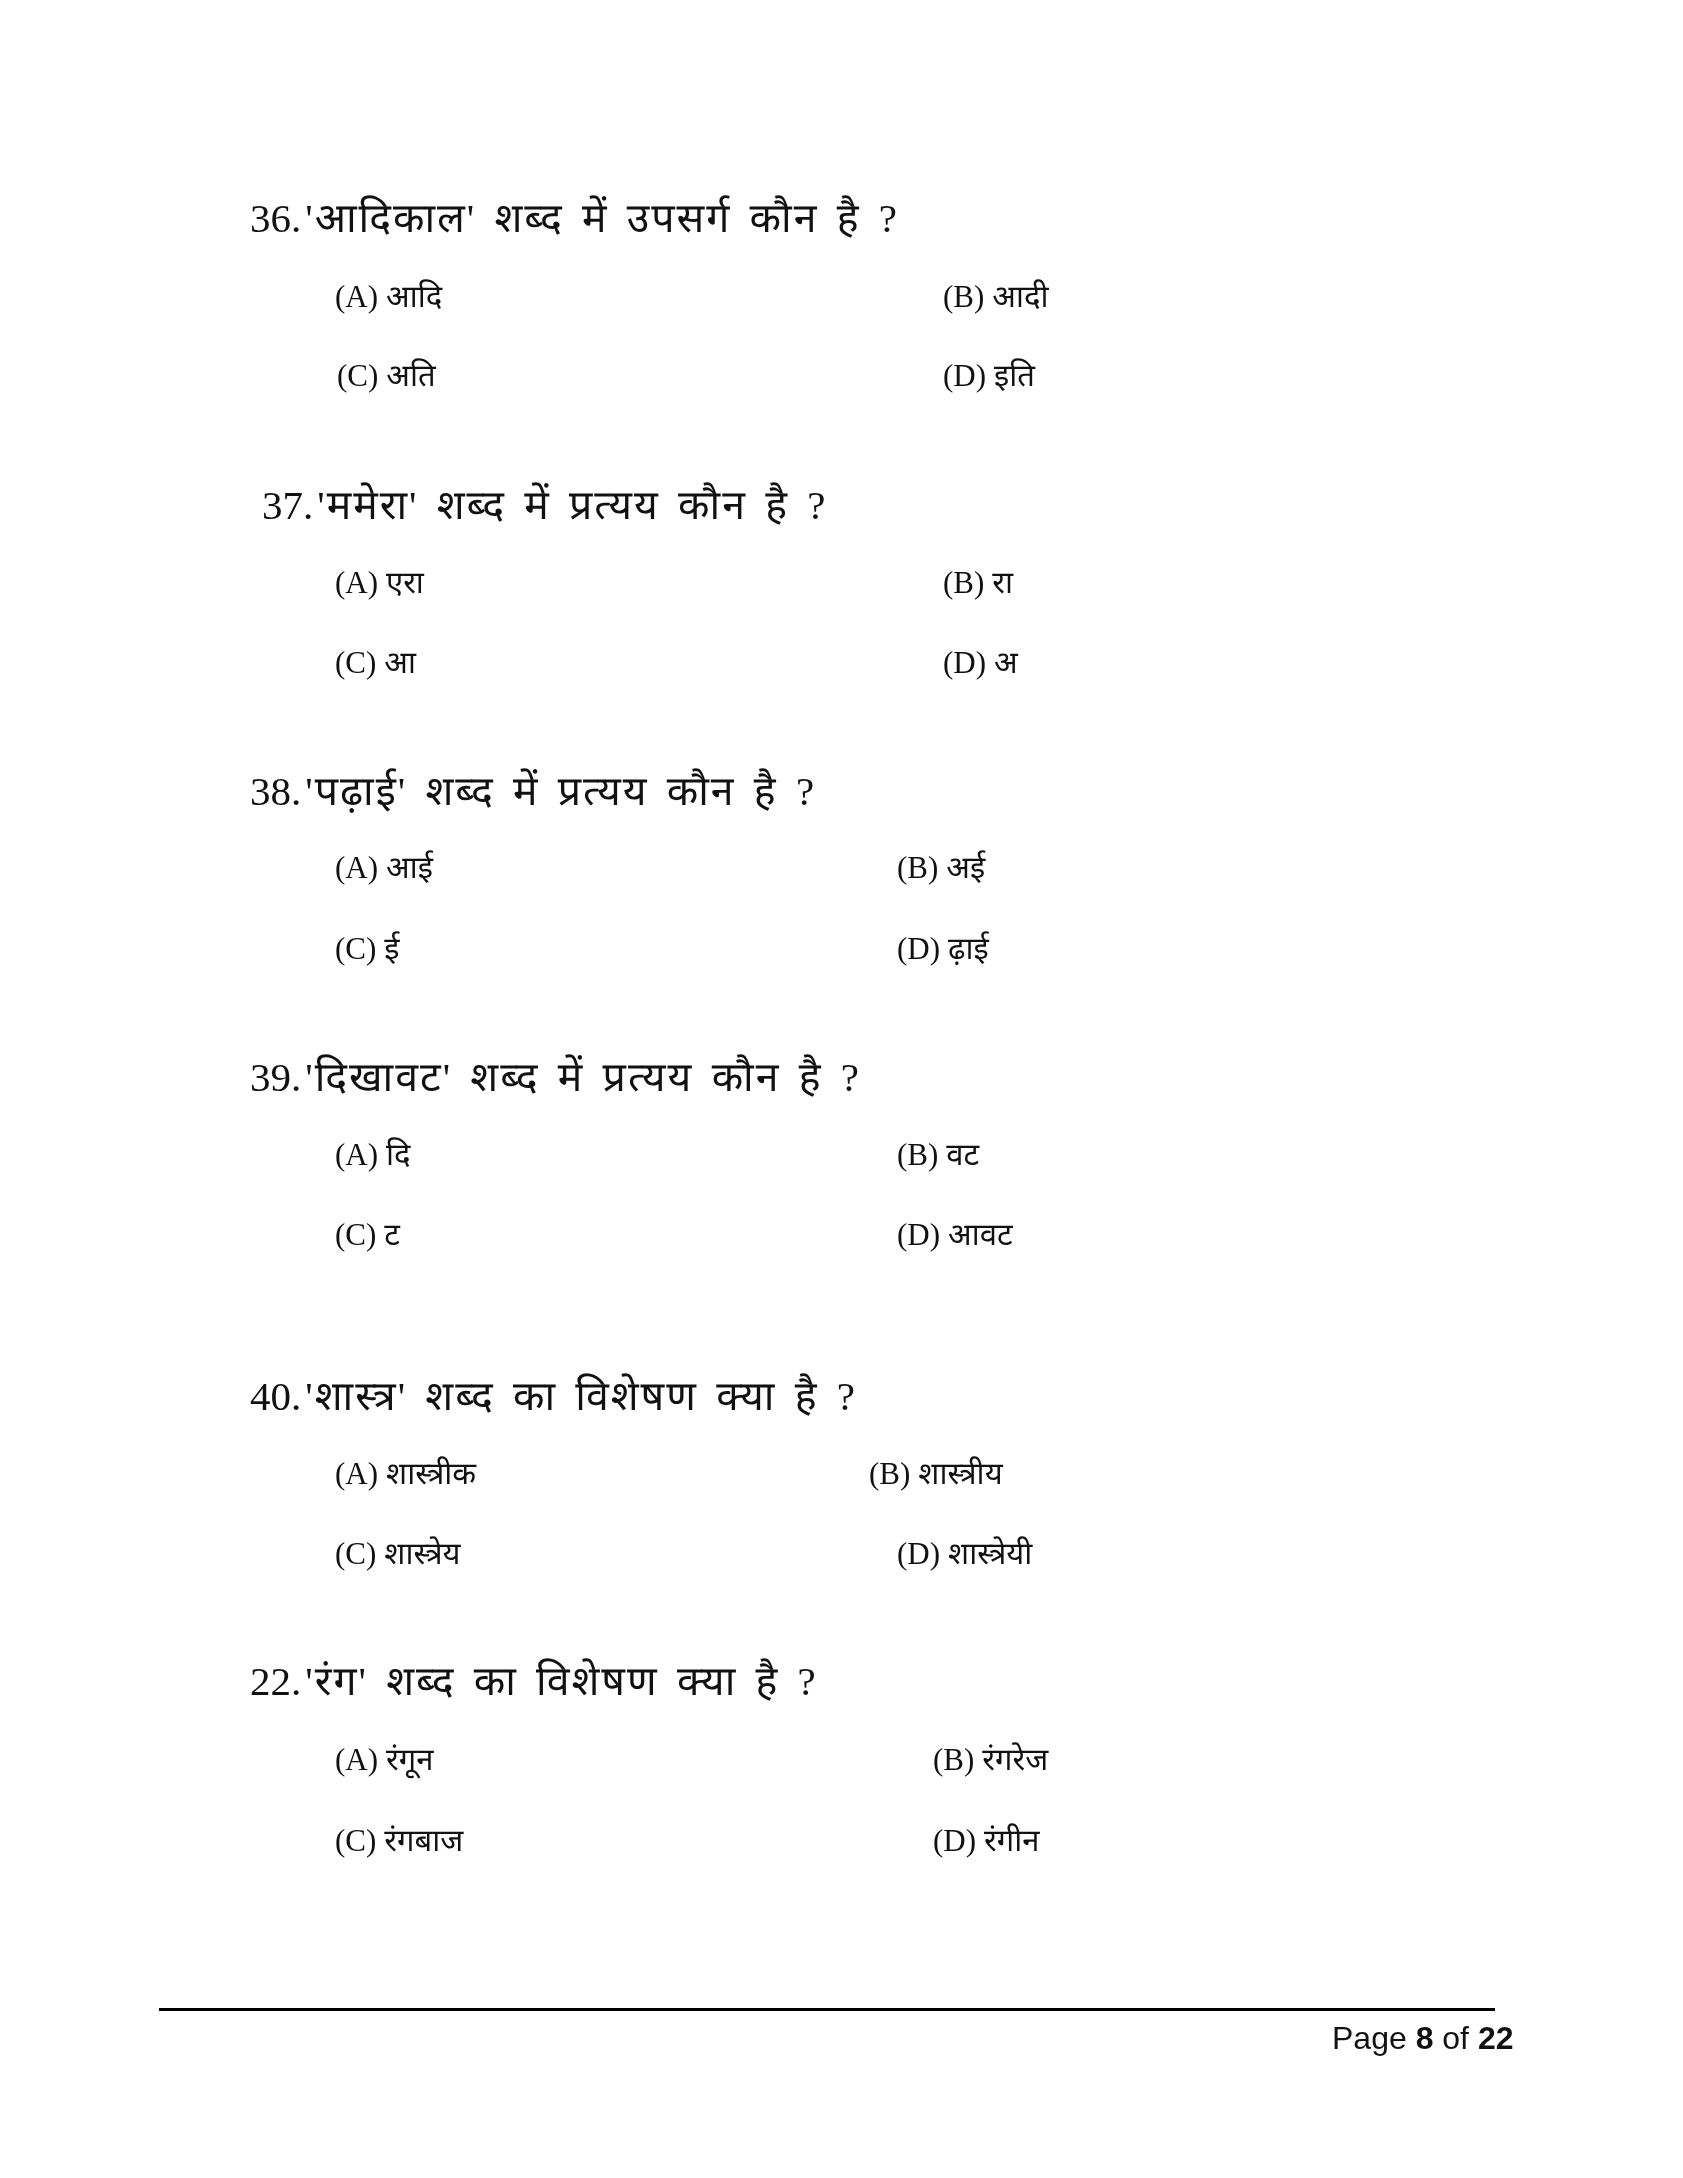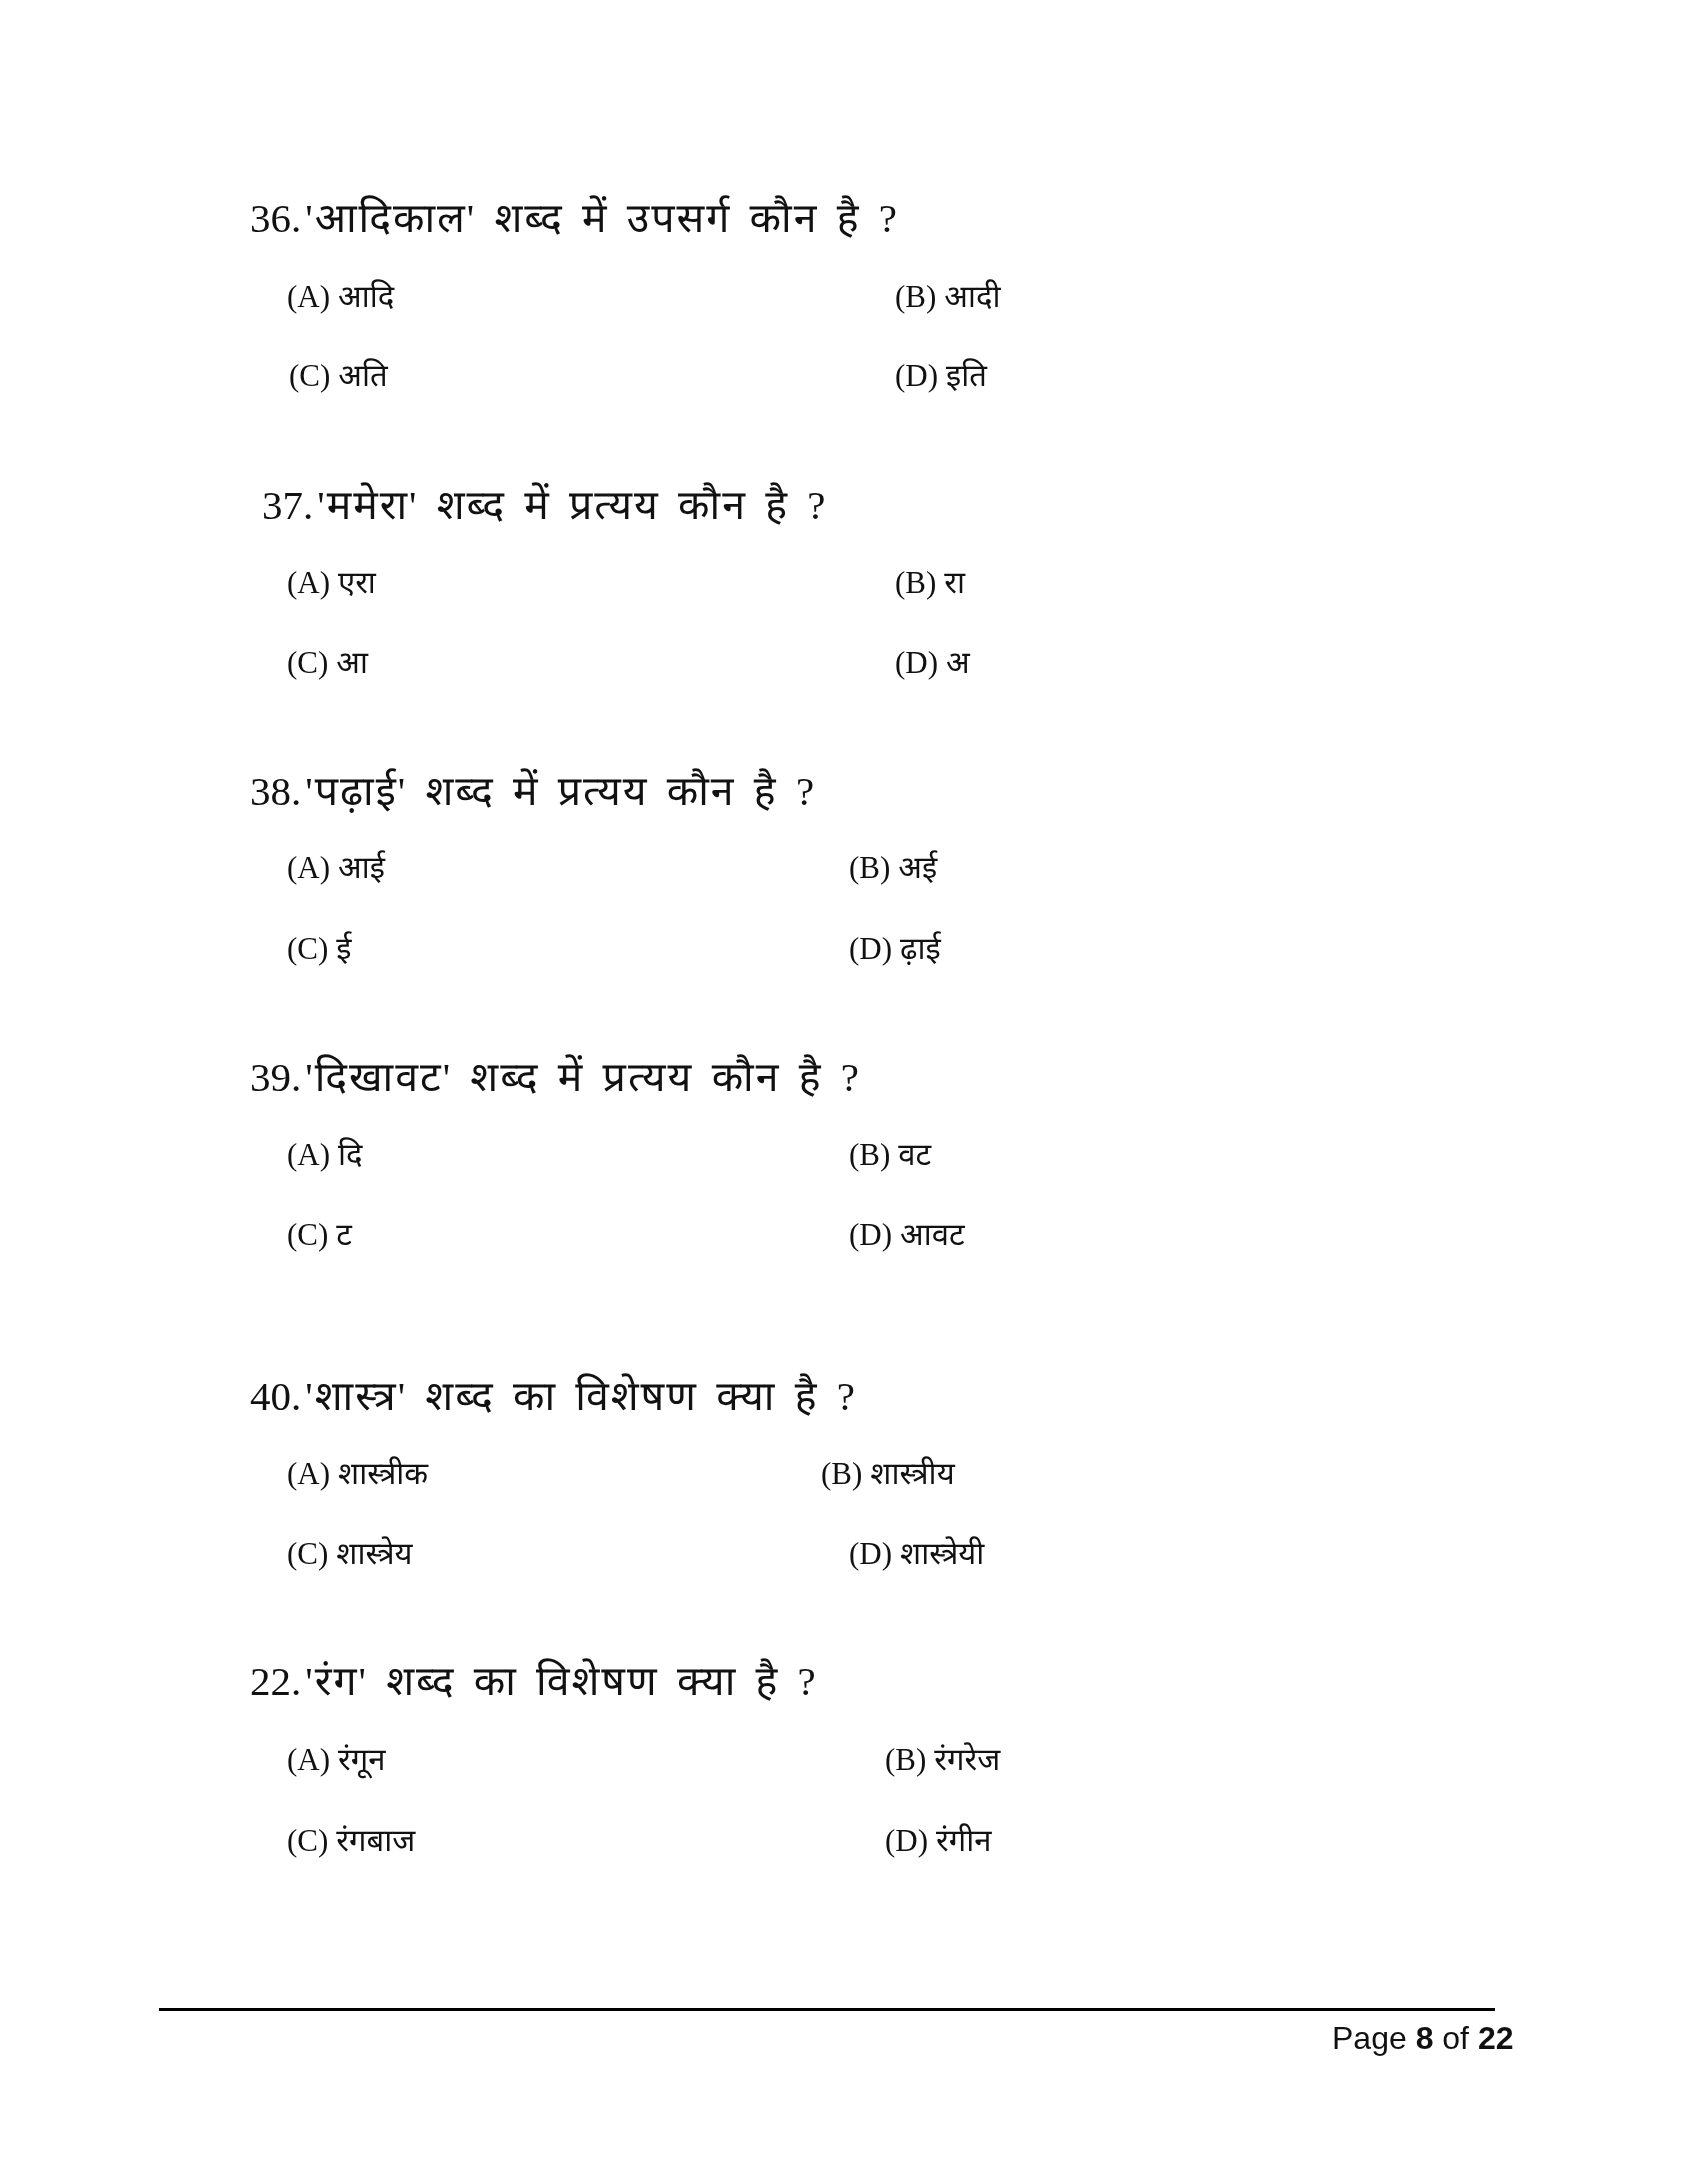--- a/index.html
+++ b/index.html
@@ -1,21 +1,21 @@
 <!DOCTYPE html>
 <html><head>
 <meta charset="utf-8">
 <style>
   html, body { margin: 0; padding: 0; background: #ffffff; }
   body { width: 1683px; height: 2178px; position: relative; overflow: hidden;
          font-family: "Liberation Serif", "DejaVu Serif", serif; color: #111; }
   .q { position: absolute; font-size: 41px; white-space: nowrap; line-height: 1; }
   .q .num { margin-right: 4px; }
   .q .hi { letter-spacing: 2px; word-spacing: 6px; }
-  .opt { position: absolute; font-size: 31px; white-space: nowrap; line-height: 1; }
+  .opt { position: absolute; font-size: 31px; white-space: nowrap; line-height: 1; margin-left: 48px; }
   .opt .lbl { margin-right: 8px; }
   .rule { position: absolute; left: 159px; top: 2008px; width: 1336px; height: 3px; background: #000; }
   .footer { position: absolute; left: 1332px; top: 2020px; font-family: "Liberation Sans", "DejaVu Sans", sans-serif;
             font-size: 32px; color: #111; white-space: nowrap; }
   .footer b { font-weight: bold; }
 </style>
 </head>
 <body>
 
 <div class="q" style="left:250px; top:198px;">

